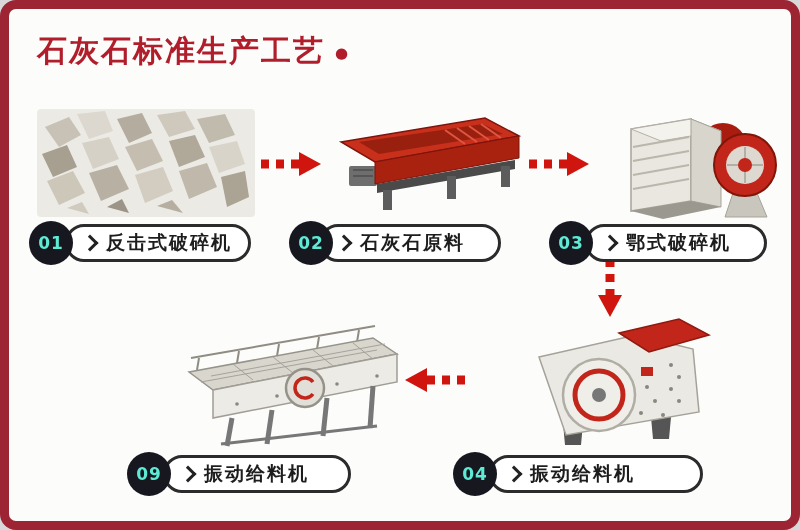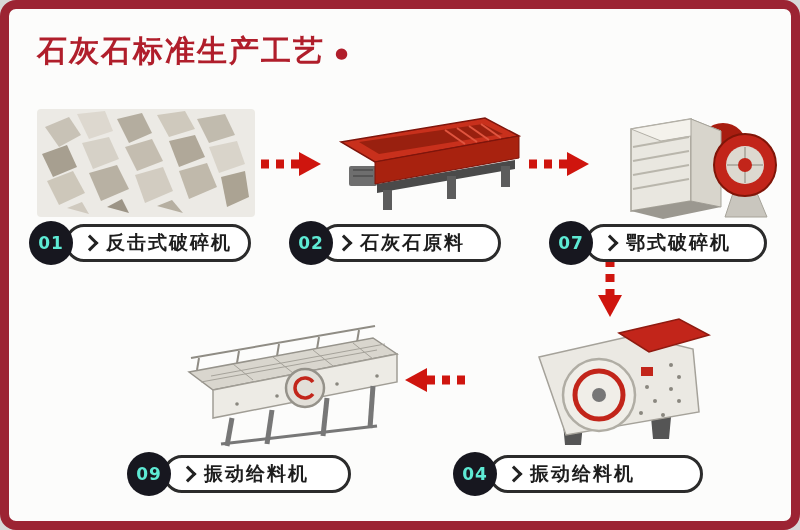--- a/index.html
+++ b/index.html
@@ -182,21 +182,21 @@
       <span class="chevron"></span>
       <span class="step-label">反击式破碎机</span>
     </div>
 
     <div class="step-circle c-2">02</div>
     <div class="step-pill p-2">
       <span class="chevron"></span>
       <span class="step-label">石灰石原料</span>
     </div>
 
-    <div class="step-circle c-3">07</div>
+    <div class="step-circle c-3">03</div>
     <div class="step-pill p-3">
       <span class="chevron"></span>
       <span class="step-label">鄂式破碎机</span>
     </div>
 
     <div class="step-circle c-4">04</div>
     <div class="step-pill p-4">
       <span class="chevron"></span>
       <span class="step-label">振动给料机</span>
     </div>

